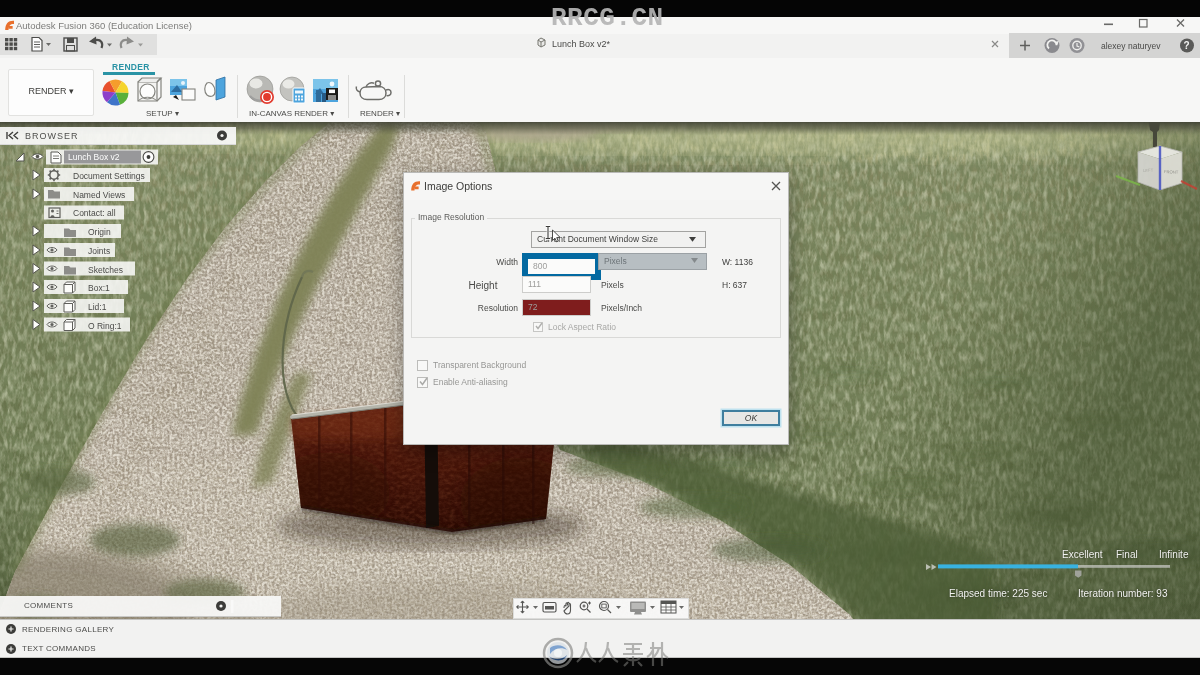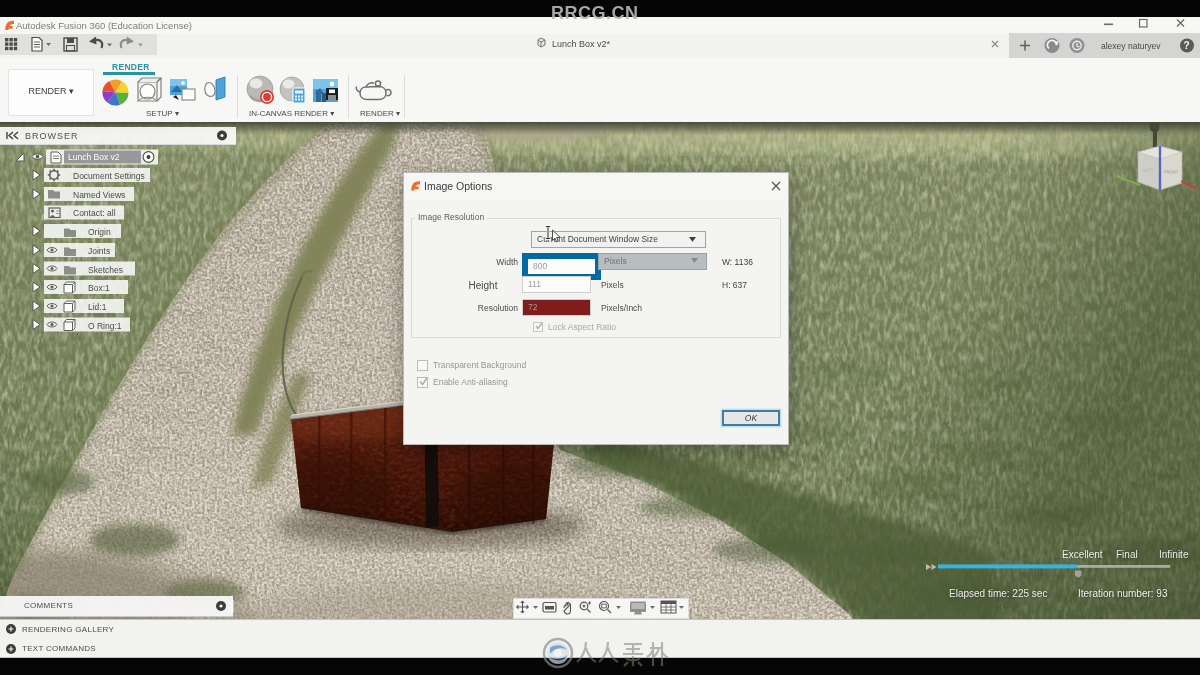--- a/index.html
+++ b/index.html
@@ -20,28 +20,28 @@
   #rtab{left:112px;top:62px;font-size:8.5px;font-weight:bold;color:#2a93a5;letter-spacing:0.3px;}
   #rtabline{left:103px;top:72px;width:52px;height:3px;background:#2a93a5;}
   .riblabel{position:absolute;top:109px;font-size:8px;color:#4a4a48;}
   
   #canvas{left:0;top:122px;width:1200px;height:536px;}
   
   #browserbar{left:0;top:127px;width:236px;height:17px;background:rgba(250,250,250,0.92);border-bottom:1px solid #d8d8d8;}
   
   #dialog{left:403px;top:172px;width:384px;height:271px;background:#f4f4f3;border:1px solid #b9b9b7;box-shadow:0 6px 18px rgba(0,0,0,0.35);}
   
-  #commentsbar{left:0;top:596px;width:233px;height:20px;background:rgba(248,248,247,0.95);border-bottom:1px solid #c9c9c7;}
+  #commentsbar{left:0;top:596px;width:233px;height:20px;background:rgba(248,248,247,0.95);border-bottom:1px solid #c9c9c7;padding-left:48px;}
   #navbar{left:513px;top:598px;width:174px;height:19px;background:rgba(250,250,250,0.95);border:1px solid #dcdcda;}
   #gallerybar{left:0;top:619px;width:1200px;height:19px;background:#f2f2f1;border-top:1px solid #c4c4c2;border-bottom:1px solid #c4c4c2;}
   #textcmdbar{left:0;top:639px;width:1200px;height:18px;background:#f2f2f1;border-bottom:1px solid #c4c4c2;}
   #botblack{left:0;top:658px;width:1200px;height:17px;background:#060606;}
   .barlabel{position:absolute;top:5px;font-size:8px;color:#4b4b49;letter-spacing:0.3px;}
   
-  #wm-top{left:551px;top:3px;font-size:18px;font-weight:bold;color:#b5b5b5;opacity:0.92;letter-spacing:0.5px;}
+  #wm-top{left:551px;top:3px;font-size:26px;font-weight:bold;color:#b5b5b5;opacity:0.92;letter-spacing:0.5px;font-family:Liberation Mono, monospace;}
   
   .ptext{position:absolute;font-size:10px;color:#f2f2f0;text-shadow:0 0 2px rgba(0,0,0,0.5);}
 </style>
 </head>
 <body>
 <div id="root">
 
   <svg id="canvas" class="abs" width="1200" height="536" viewBox="0 0 1200 536">
   <defs>
     <linearGradient id="grassbase" x1="0" y1="0" x2="0" y2="1">

